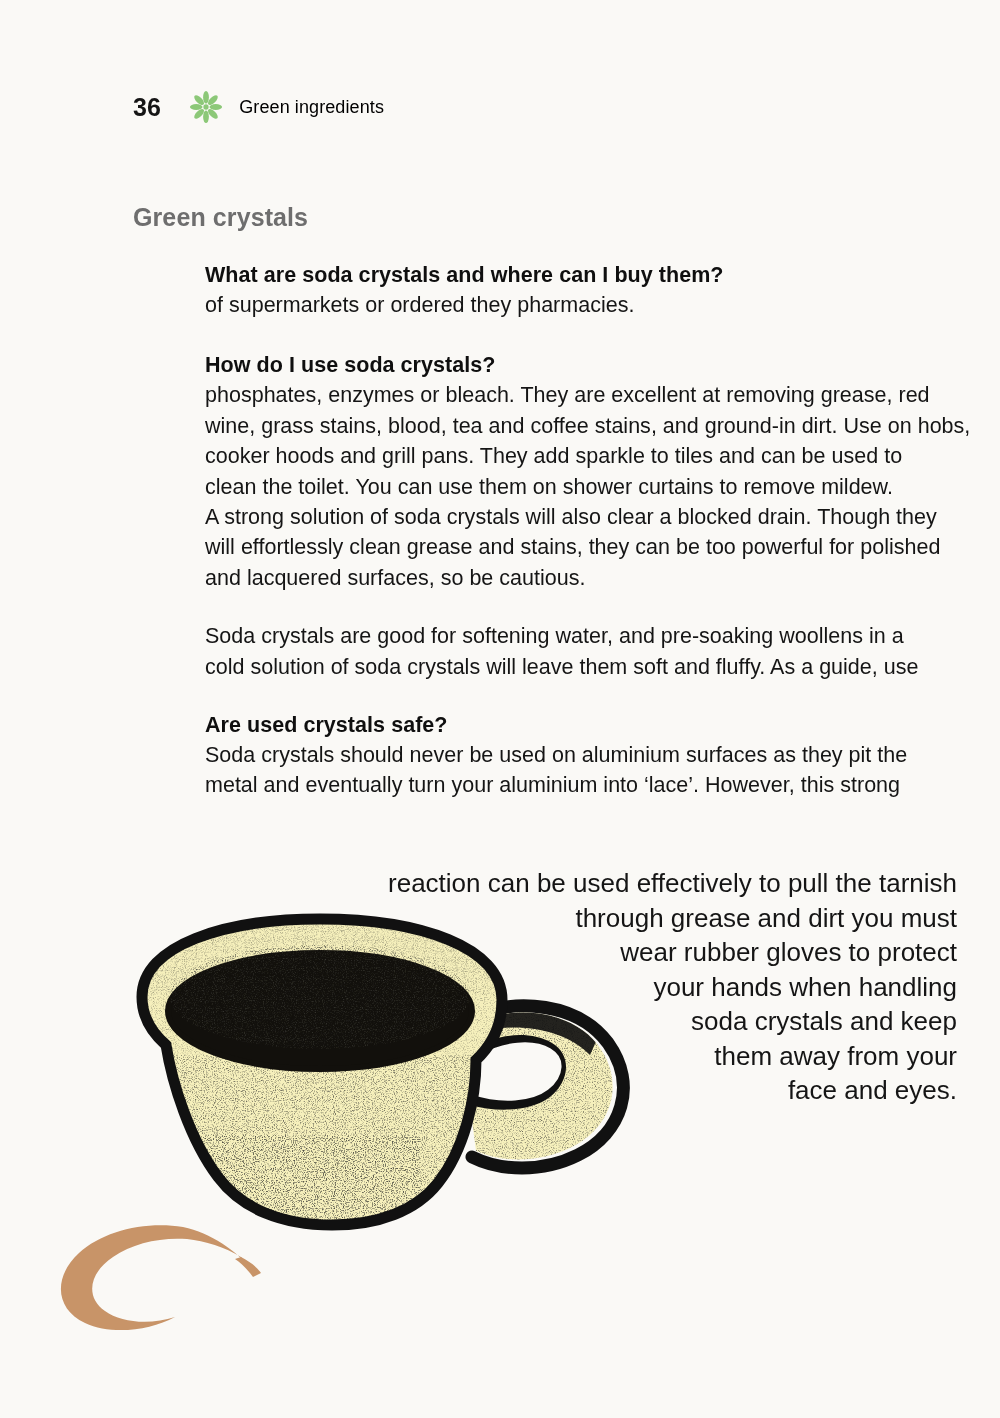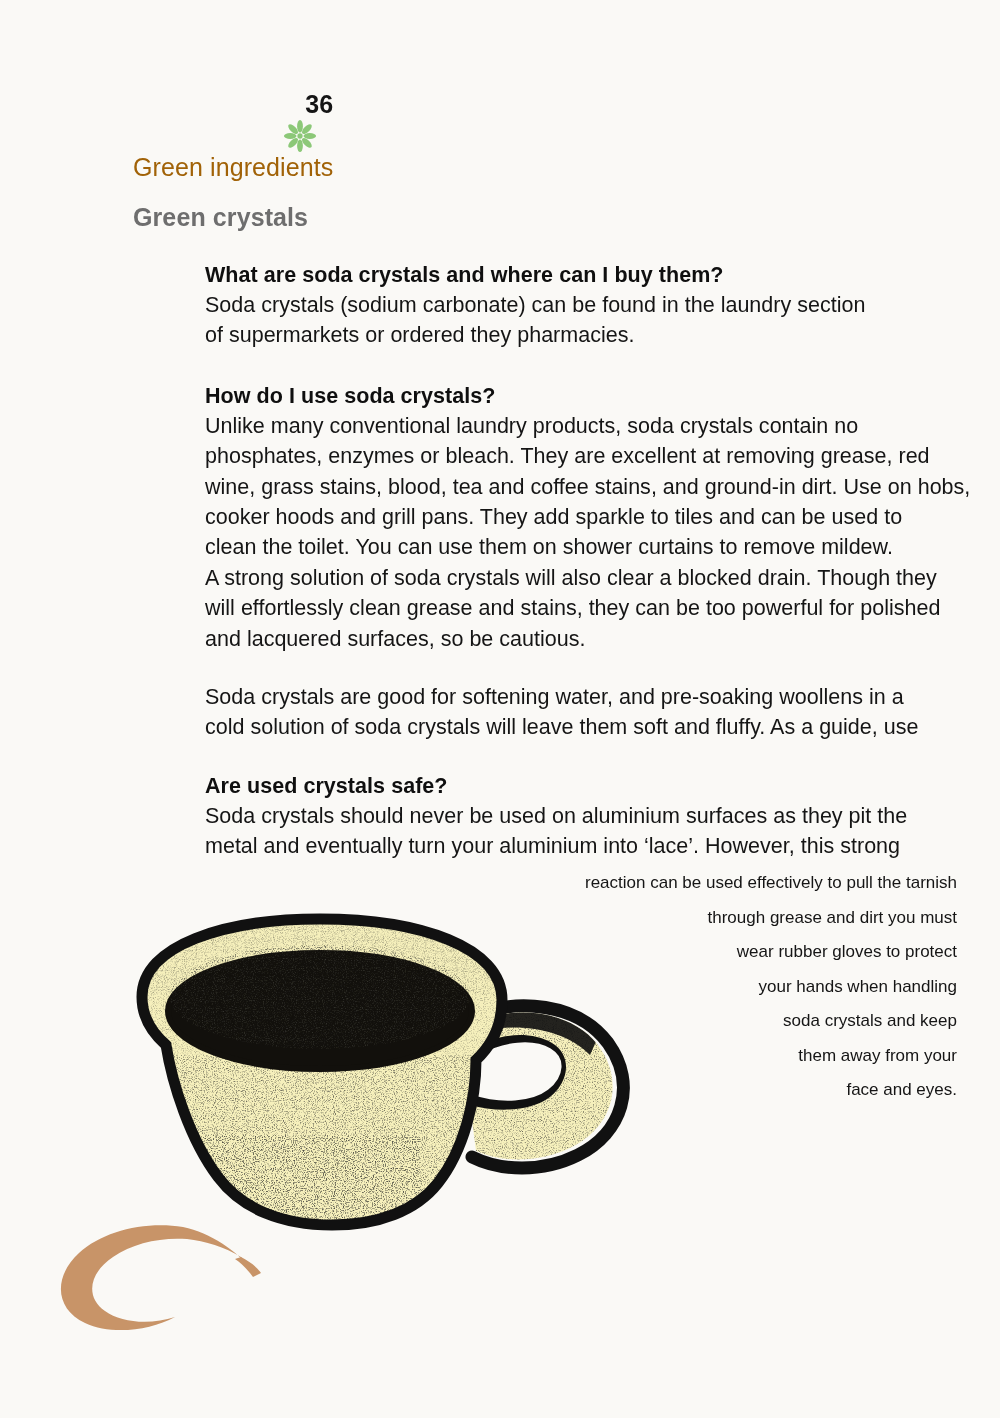--- a/index.html
+++ b/index.html
@@ -21,41 +21,40 @@
     width: 1000px;
     height: 1418px;
   }
 
   
   .running-head {
     position: absolute;
     left: 133px;
     top: 90px;
     display: flex;
-    align-items: flex-end;
+    align-items: center;
     gap: 0;
-    flex-direction: column;
   }
   .folio {
     font-size: 25px;
     font-weight: bold;
     color: #151515;
     letter-spacing: 0.2px;
   }
   .flower-icon {
     width: 34px;
     height: 34px;
     margin-left: 28px;
     margin-right: 16px;
     display: block;
   }
   .chapter-title {
-    font-size: 25px;
+    font-size: 18px;
     font-weight: normal;
-    color: #a16207;
+    color: #000000;
     letter-spacing: 0.1px;
   }
 
   
   .section-heading {
     position: absolute;
     left: 133px;
     top: 203px;
     font-size: 25px;
     font-weight: bold;
@@ -88,21 +87,21 @@
   .gap-lg { height: 30px; }
   .gap-md { height: 28px; }
 
   
   .wrap-lines {
     position: absolute;
     left: 167px;
     top: 866px;
     width: 790px;
     text-align: right;
-    font-size: 17px;
+    font-size: 26px;
     line-height: 34.5px;
     color: #151515;
   }
   .wrap-lines .ln { display: block; white-space: nowrap; }
 
   
   .mug-illustration {
     position: absolute;
     left: 120px;
     top: 905px;
@@ -141,29 +140,27 @@
     </span>
     <span class="chapter-title">Green ingredients</span>
   </div>
 
   <div class="section-heading">Green crystals</div>
 
   <div class="body-col">
 
     <div class="q-heading">What are soda crystals and where can I buy them?</div>
     <div class="para">
-      <span class="ln">Soda crystals (sodium carbonate) can be found in the laundry section</span>
       <span class="ln">of supermarkets or ordered they pharmacies.</span>
     </div>
 
     <div class="gap-lg"></div>
 
     <div class="q-heading">How do I use soda crystals?</div>
     <div class="para">
-      <span class="ln">Unlike many conventional laundry products, soda crystals contain no</span>
       <span class="ln">phosphates, enzymes or bleach. They are excellent at removing grease, red</span>
       <span class="ln">wine, grass stains, blood, tea and coffee stains, and ground-in dirt. Use on hobs,</span>
       <span class="ln">cooker hoods and grill pans. They add sparkle to tiles and can be used to</span>
       <span class="ln">clean the toilet. You can use them on shower curtains to remove mildew.</span>
       <span class="ln">A strong solution of soda crystals will also clear a blocked drain. Though they</span>
       <span class="ln">will effortlessly clean grease and stains, they can be too powerful for polished</span>
       <span class="ln">and lacquered surfaces, so be cautious.</span>
     </div>
 
     <div class="gap-md"></div>

